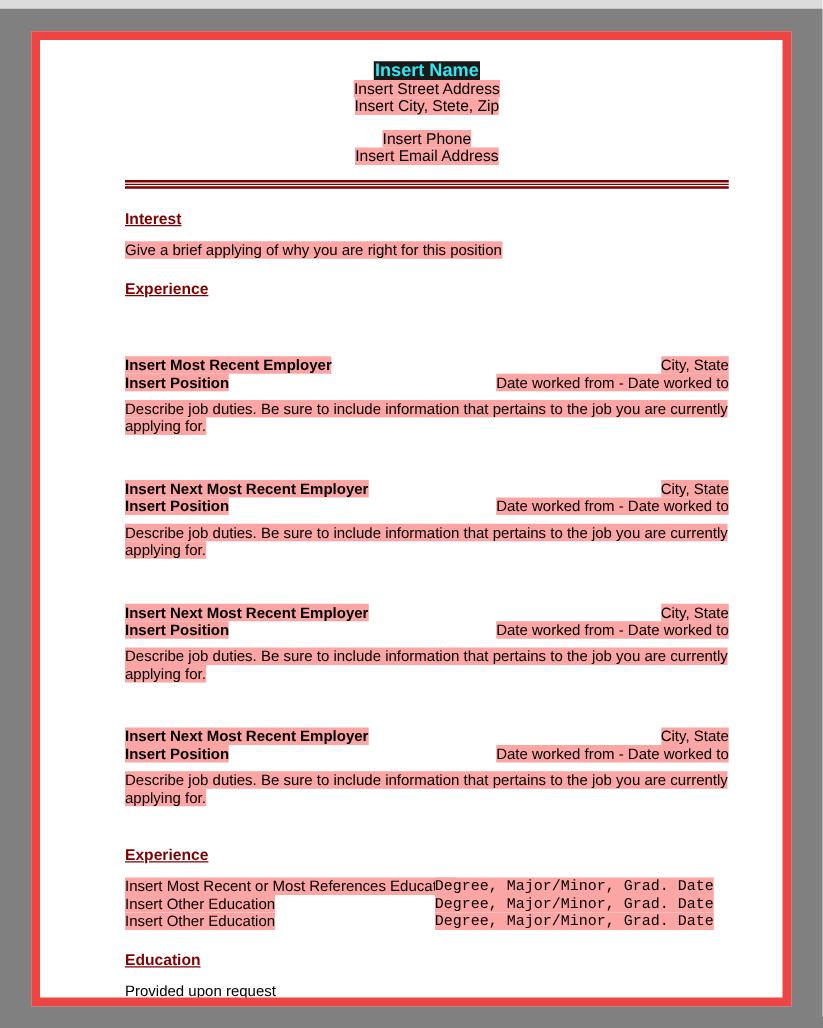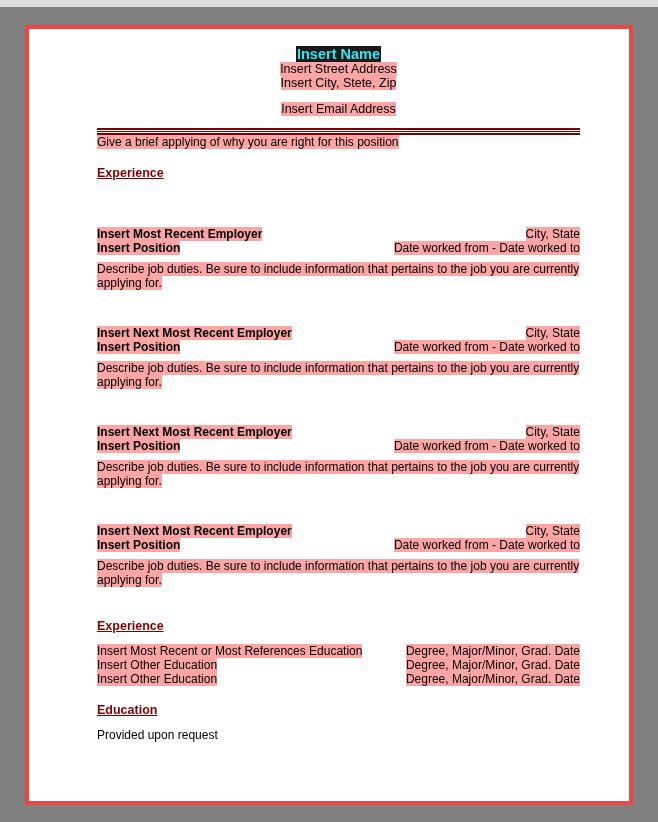--- a/index.html
+++ b/index.html
@@ -25,21 +25,21 @@
     height: 815px;
     background: #808080;
   }
   .page {
     position: absolute;
     left: 25px;
     top: 25px;
     width: 608px;
     height: 780px;
     background: #ffffff;
-    border: 4px solid #ef4444;
+    border: 7px solid #ef4444;
     box-sizing: border-box;
     overflow: hidden;
   }
 
   
   .doc {
     position: absolute;
     left: 68px;   
     top: 18px;
     width: 483px; 
@@ -143,21 +143,21 @@
   .exp-desc span.hl { box-decoration-break: clone; -webkit-box-decoration-break: clone; }
 
   
   .edu-row {
     position: relative;
     height: 14px;
     line-height: 14px;
     font-size: 12px;
   }
   .edu-left { position: absolute; left: 0; top: 0; white-space: nowrap; }
-  .edu-right { position: absolute; right: 0; top: 0; white-space: nowrap; }
+  .edu-right { position: absolute; right: 12px; top: 0; white-space: nowrap; font-family: Liberation Mono, monospace; }
 
   
   .ref-line { font-size: 12px; line-height: 14px; }
 </style>
 </head>
 <body>
 
 <div class="gray-frame"></div>
 
 <div class="page">
@@ -168,26 +168,32 @@
         <span class="name-sel">Insert Name</span>
       </div>
       <div class="hdr-line">
         <span class="hl">Insert Street Address</span>
       </div>
       <div class="hdr-line">
         <span class="hl">Insert City, Stete, Zip</span>
       </div>
       <div class="hdr-gap"></div>
       <div class="hdr-line">
+        <span class="hl">Insert Phone</span>
+      </div>
+      <div class="hdr-line">
         <span class="hl">Insert Email Address</span>
       </div>
     </div>
 
     <div class="rule"></div>
 
+    <div class="sec-head-wrap">
+      <span class="sec-head">Interest</span>
+    </div>
     <div class="txt interest-line">
       <span class="hl">Give a brief applying of why you are right for this position</span>
     </div>
 
     <div class="sec-head-wrap">
       <span class="sec-head">Experience</span>
     </div>
 
     <div class="exp-entry">
       <div class="exp-row">

